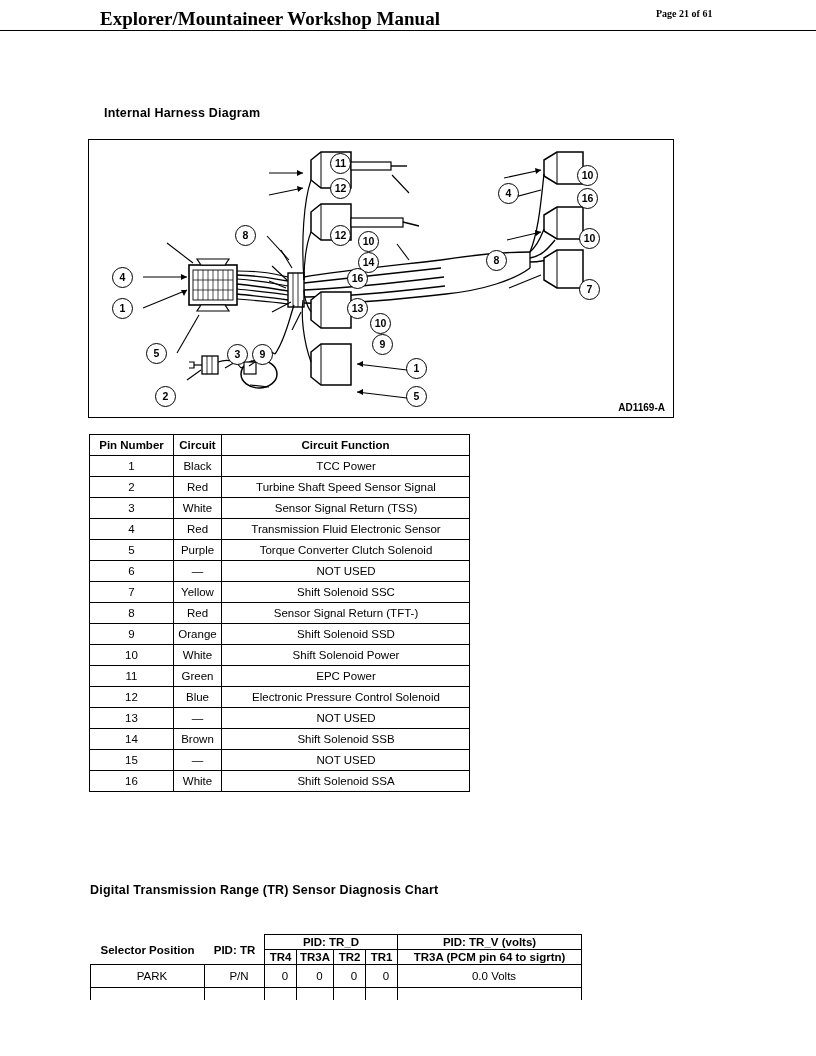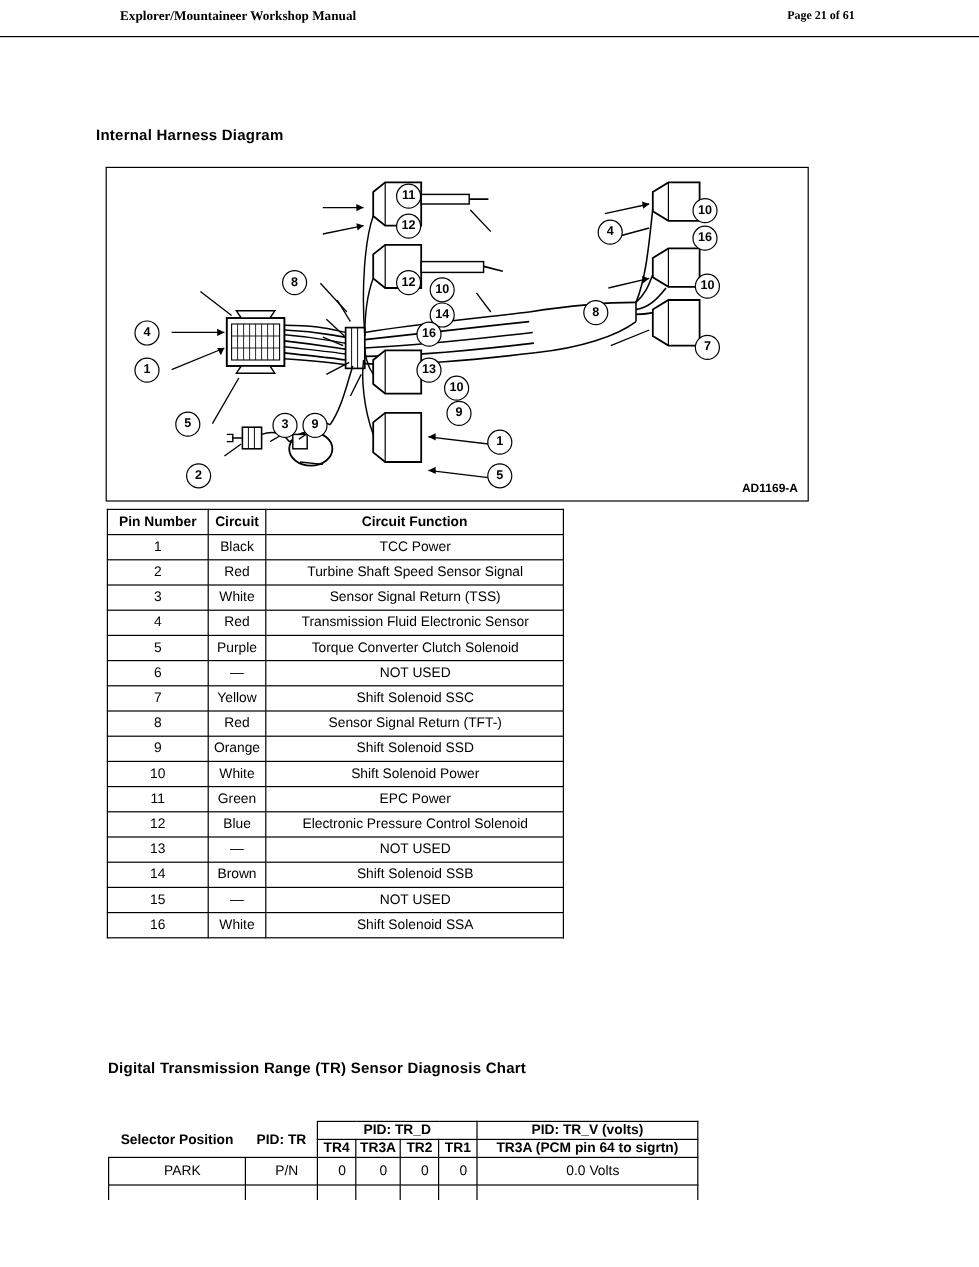--- a/index.html
+++ b/index.html
@@ -22,21 +22,21 @@
     top: 8px;
     left: 0;
     width: 816px;
     height: 26px;
   }
   .page-header .hdr-title {
     position: absolute;
     left: 100px;
     top: 0;
     font-family: "Liberation Serif", serif;
-    font-size: 11px;
+    font-size: 19px;
     font-weight: bold;
   }
   .page-header .hdr-page {
     position: absolute;
     left: 656px;
     top: 0;
     font-family: "Liberation Serif", serif;
     font-size: 10px;
     font-weight: bold;
   }
@@ -50,21 +50,21 @@
   }
 
   
   .section-title {
     position: absolute;
     font-family: "Liberation Sans", sans-serif;
     font-size: 12.5px;
     font-weight: bold;
     letter-spacing: 0.2px;
   }
-  #harness-title { left: 80px; top: 106px; }
+  #harness-title { left: 104px; top: 106px; }
   #tr-title { left: 90px; top: 883px; }
 
   
   .diagram-frame {
     position: absolute;
     left: 88px;
     top: 139px;
     width: 584px;
     height: 277px;
     border: 1px solid #000;
@@ -92,21 +92,21 @@
     line-height: 19px;
     text-align: center;
     box-sizing: border-box;
     z-index: 5;
   }
 
   
   .pin-table {
     position: absolute;
     left: 89px;
-    top: 424px;
+    top: 434px;
     border-collapse: collapse;
     background: #fff;
   }
   .pin-table th, .pin-table td {
     border: 1px solid #000;
     font-family: "Liberation Sans", sans-serif;
     font-size: 11.5px;
     height: 21px;
     padding: 0 4px;
     box-sizing: border-box;

